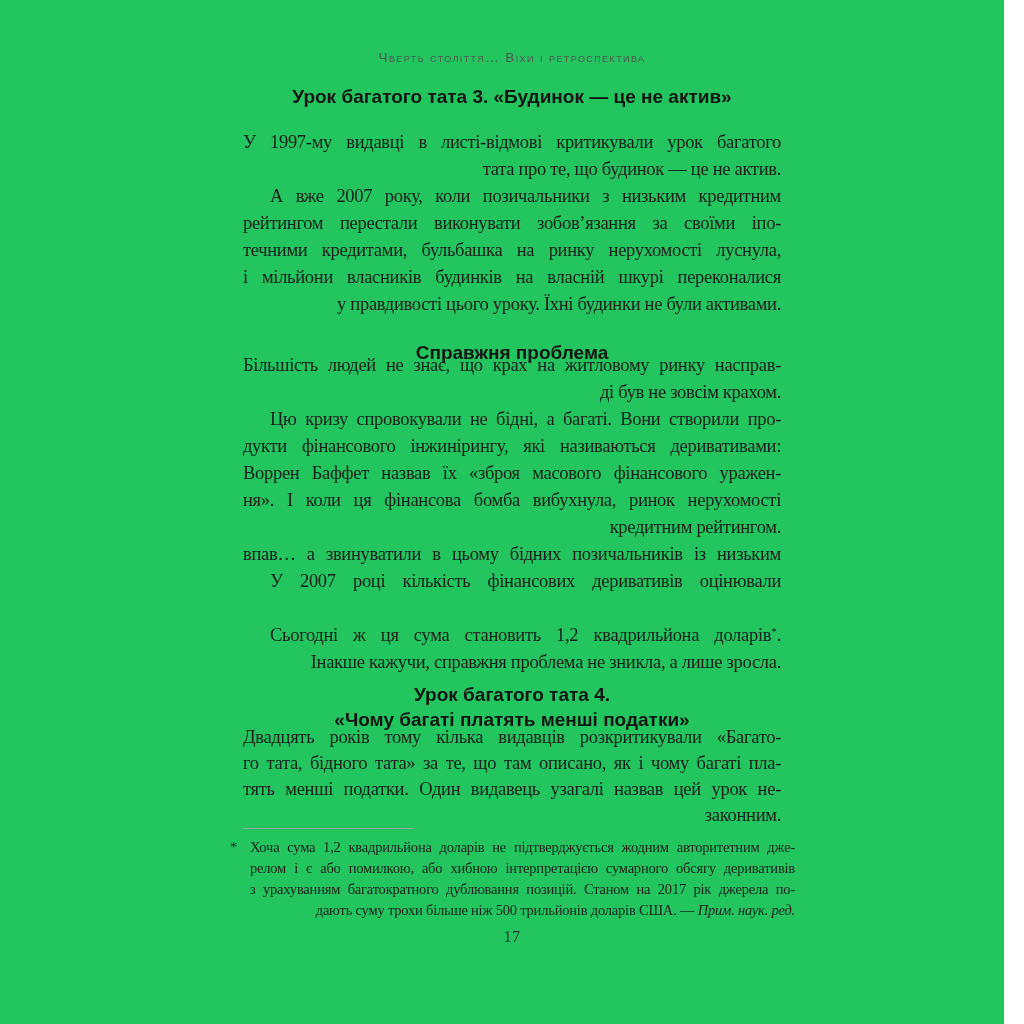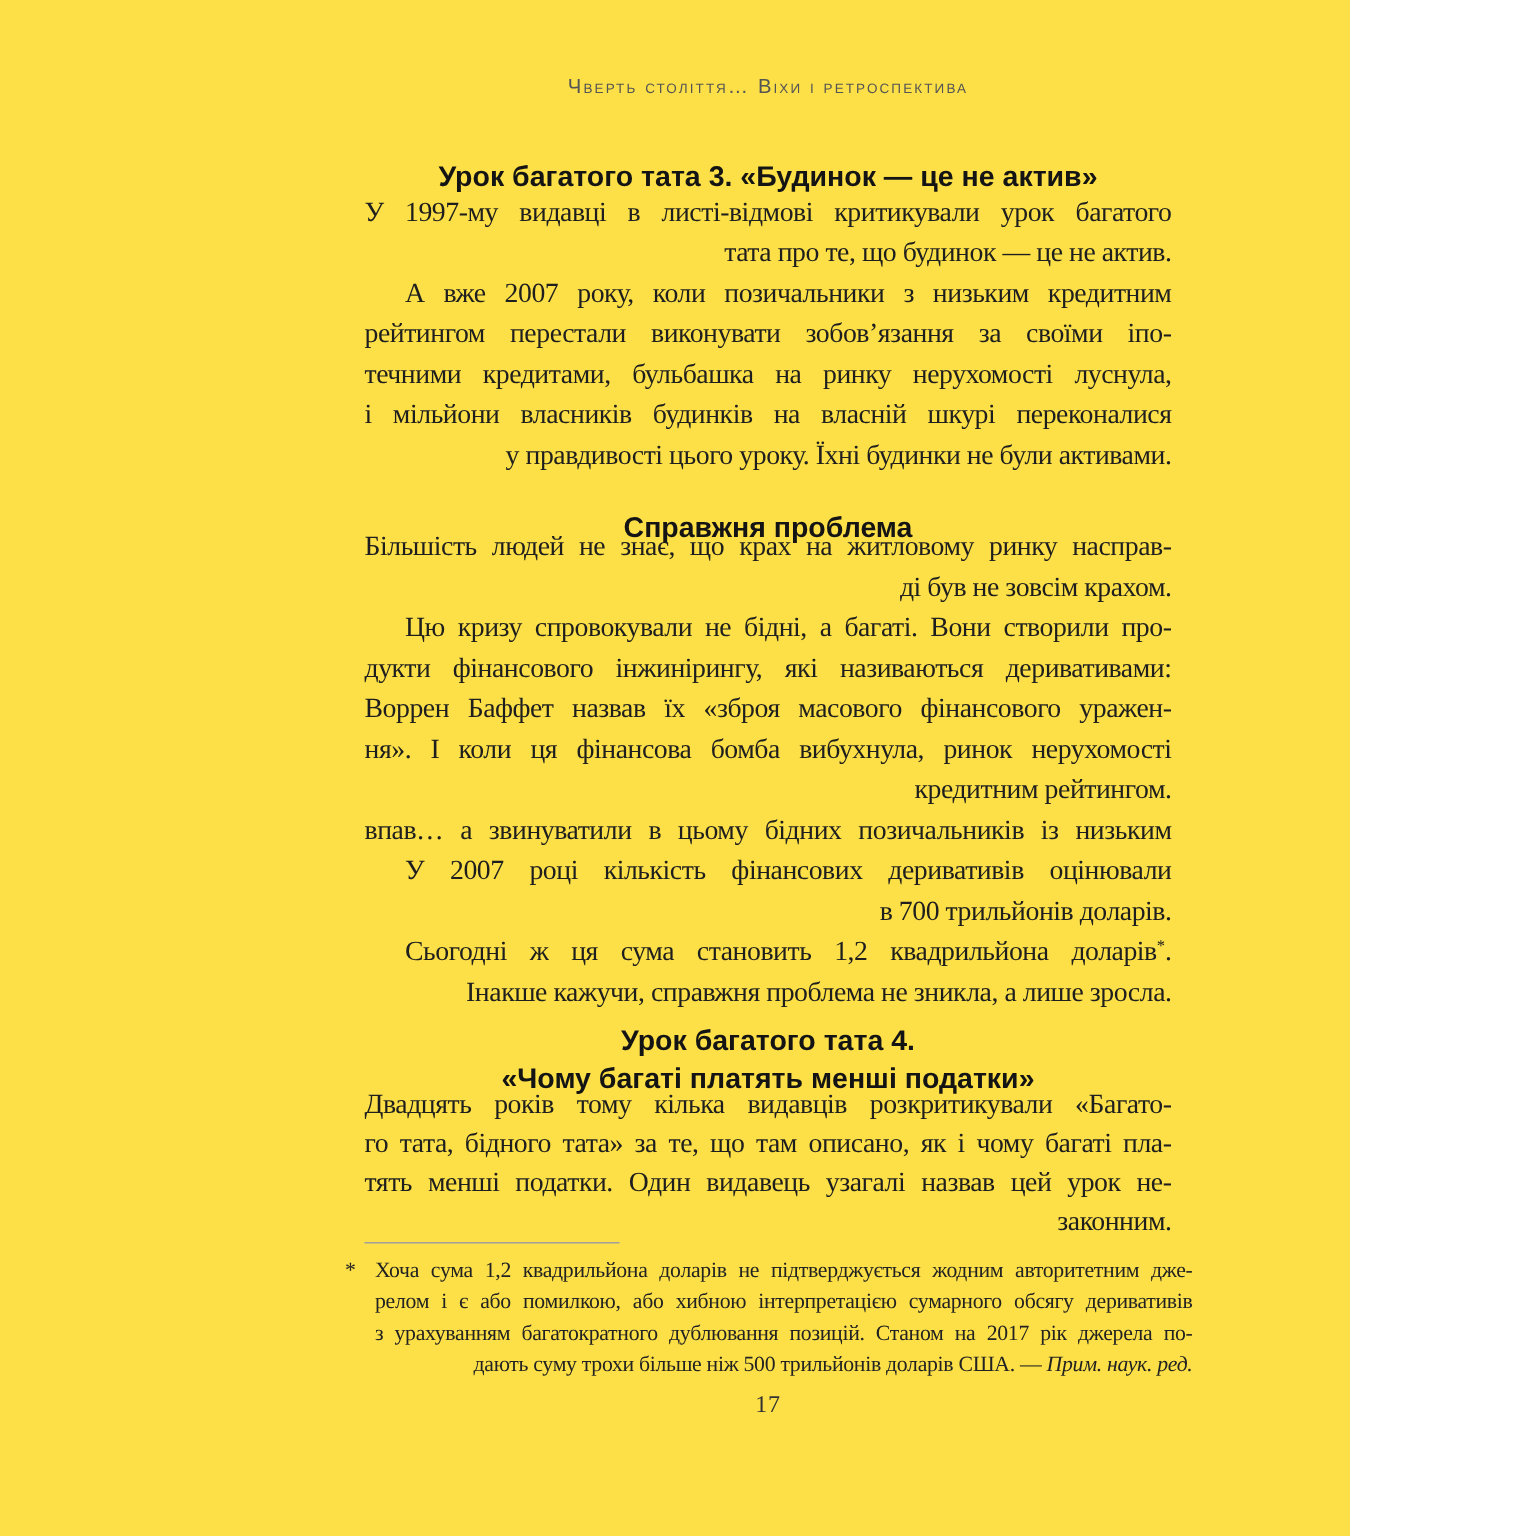--- a/index.html
+++ b/index.html
@@ -1,20 +1,20 @@
 <!DOCTYPE html>
 <html lang="uk"><head>
 <meta charset="utf-8">
 <style>
   html, body { margin: 0; padding: 0; background: #ffffff; }
   .page {
     position: relative;
-    width: 900px;
+    width: 1004px;
     height: 1024px;
-    background: #fde047;
+    background: #22c55e;
     overflow: hidden;
     font-family: "Liberation Serif", "DejaVu Serif", serif;
     color: #1e1e1e;
   }
   .column {
     position: absolute;
     left: 243px;
     top: 0;
     width: 538px;
     height: 1024px;
@@ -34,21 +34,21 @@
 
   
   .hd {
     text-align: center;
     font-family: "Liberation Sans", "DejaVu Sans", sans-serif;
     font-weight: bold;
     font-size: 19px;
     line-height: 25px;
     color: #141414;
   }
-  .hd-1 { top: 93px; }
+  .hd-1 { top: 71px; }
   .hd-2 { top: 324px; }
   .hd-3 { top: 666px; }
 
   
   .para {
     font-size: 18.5px;
     line-height: 27px;
     letter-spacing: -0.3px;
     color: #1e1e1e;
   }
@@ -142,21 +142,20 @@
       <span class="ln j ind">Цю кризу спровокували не бідні, а багаті. Вони створили про-</span>
       <span class="ln j">дукти фінансового інжинірингу, які називаються деривативами:</span>
       <span class="ln j">Воррен Баффет назвав їх «зброя масового фінансового уражен-</span>
       <span class="ln j">ня». І коли ця фінансова бомба вибухнула, ринок нерухомості</span>
       <span class="ln last">кредитним рейтингом.</span>
       <span class="ln j">впав… а звинуватили в цьому бідних позичальників із низьким</span>
     </div>
 
     <div class="block para p5">
       <span class="ln j ind">У 2007 році кількість фінансових деривативів оцінювали</span>
-      <span class="ln last">в 700 трильйонів доларів.</span>
     </div>
 
     <div class="block para p6">
       <span class="ln j ind">
         <span>Сьогодні ж ця сума становить 1,2 квадрильйона доларів</span><sup class="fnref">*</sup><span>.</span>
       </span>
       <span class="ln last">Інакше кажучи, справжня проблема не зникла, а лише зросла.</span>
     </div>
 
     <h2 class="block hd hd-3">

